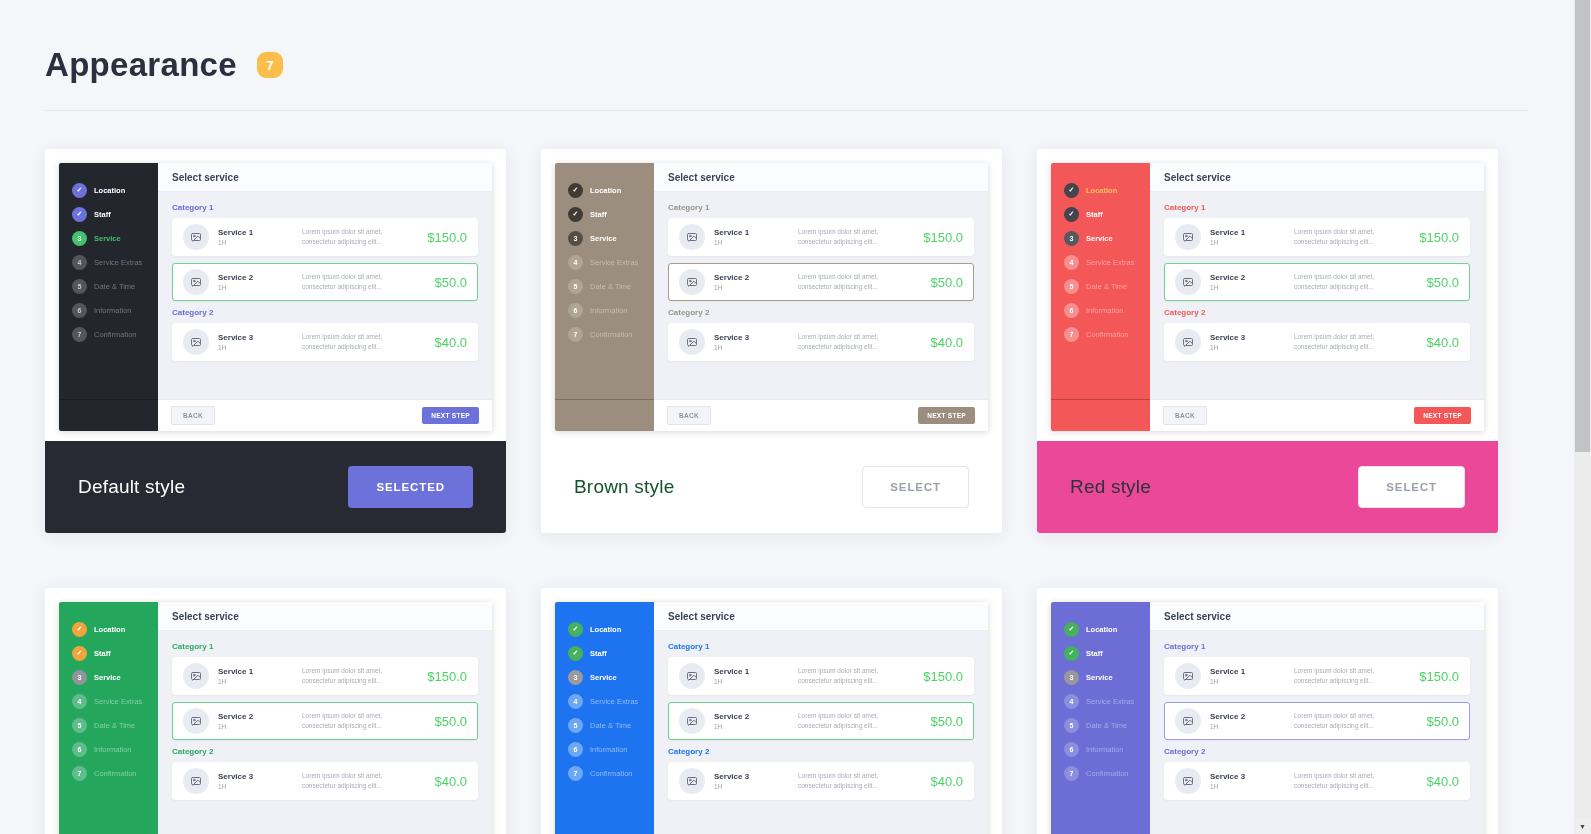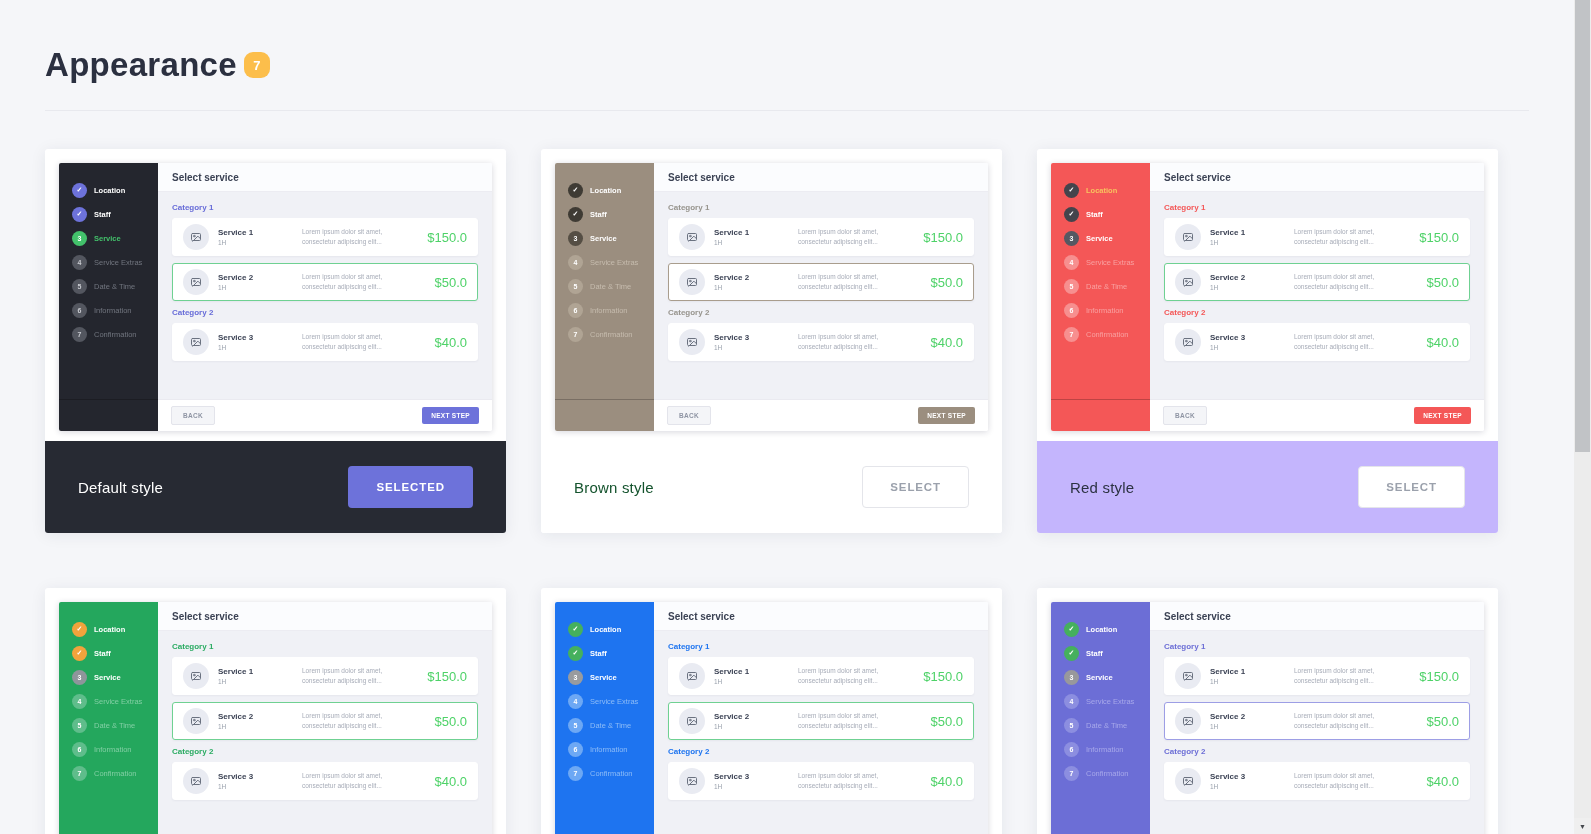--- a/index.html
+++ b/index.html
@@ -1,19 +1,19 @@
 <!DOCTYPE html>
 <html><head>
 <meta charset="utf-8">
 <style>
   *{box-sizing:border-box;margin:0;padding:0}
   html,body{width:1591px;height:834px;overflow:hidden}
   body{background:#f5f6f9;font-family:"Liberation Sans",sans-serif;position:relative}
   .content{position:absolute;left:0;top:0;width:1574px;height:834px;overflow:hidden}
-  .page-head{margin:46px 45px 0;display:flex;align-items:center;gap:7px}
+  .page-head{margin:46px 45px 0;display:flex;align-items:center;gap:20px}
   .page-title{font-size:33px;color:#2b3040;font-weight:600;letter-spacing:.3px}
   .badge{min-width:26px;height:26px;border-radius:9px;display:inline-flex;align-items:center;justify-content:center;color:#fff;font-weight:700;font-size:13px;padding:0 6px}
   .divider{border:none;border-top:1px solid #e8e9ee;margin:26px 45px 0}
   .grid{margin:38px 45px 0;display:grid;grid-template-columns:repeat(3,461px);gap:55px 35px}
   .card{background:#fff;border-radius:3px;box-shadow:0 2px 16px rgba(30,35,70,.08);height:384px;display:flex;flex-direction:column;overflow:hidden}
   .preview{flex:1;padding:14px 14px 10px}
   .widget{height:268px;display:flex;border-radius:2px;overflow:hidden;box-shadow:0 1px 6px rgba(25,30,60,.18);background:#fff}
   .sb{width:99px;display:flex;flex-direction:column;flex-shrink:0}
   .steps{flex:1;padding:15px 4px 0 13px}
   .step{display:flex;align-items:center;gap:7px;height:24px}
@@ -28,21 +28,21 @@
   .avatar{width:26px;height:26px;border-radius:50%;background:#e9ebf2;display:inline-flex;align-items:center;justify-content:center;flex-shrink:0}
   .svc-nm{width:84px;margin-left:9px;display:flex;flex-direction:column;gap:2px;flex-shrink:0}
   .svc-name{font-size:8px;color:#3b4254;font-weight:700}
   .svc-dur{font-size:6.5px;color:#9aa1ad}
   .svc-desc{flex:1;font-size:6.5px;color:#a7acb8;line-height:1.55}
   .svc-price{font-size:13px;margin-left:8px;white-space:nowrap}
   .mn-f{height:32px;background:#fff;border-top:1px solid #eaeaf0;display:flex;align-items:center;justify-content:space-between;padding:0 13px}
   .btn-back{font-size:6.5px;font-weight:700;color:#8e94a3;background:#f4f5f8;border:1px solid #e3e4eb;border-radius:2px;padding:5px 11px;letter-spacing:.3px}
   .btn-next{font-size:6.5px;font-weight:700;color:#fff;border-radius:2px;padding:5px 9px;letter-spacing:.3px}
   .bar{height:92px;display:flex;align-items:center;justify-content:space-between;padding:0 33px;background:#fff;flex-shrink:0}
-  .bar-title{font-size:15px;color:#2c3242;letter-spacing:.2px}
+  .bar-title{font-size:19px;color:#2c3242;letter-spacing:.2px}
   .bar-btn{font-family:"Liberation Sans",sans-serif;font-size:11.5px;font-weight:700;letter-spacing:.9px;border-radius:4px;padding:14px 27px;border:1px solid transparent;cursor:pointer}
   .scrollbar{position:absolute;right:0;top:0;width:17px;height:834px;background:#ececec}
   .scroll-thumb{position:absolute;top:0;left:1px;right:1px;height:452px;background:#c1c3c6}
   .scroll-btn{position:absolute;bottom:0;left:0;right:0;height:16px;display:flex;align-items:center;justify-content:center;font-size:7px;color:#45484d;background:#efefef;cursor:pointer}
 </style>
 </head>
 <body>
 
 <div class="content">
   <div class="page-head">
@@ -336,21 +336,21 @@
     <span class="svc-price" style="color:#4ed268">$40.0</span>
   </div>
               </div>
           <div class="mn-f">
             <span class="btn-back">BACK</span>
             <span class="btn-next" style="background:#f45757">NEXT STEP</span>
           </div>
         </div>
       </div>
     </div>
-    <div class="bar" style="background:#c4b5fd">
+    <div class="bar" style="background:#ec4899">
       <span class="bar-title" style="color:#2c3242">Red style</span>
       <button class="bar-btn" style="background:#ffffff;color:#9ba1ac;border-color:#e4e5ea">SELECT</button>
     </div>
   </div>
       <div class="card">
     <div class="preview">
       <div class="widget">
         <aside class="sb" style="background:#24a75d">
           <div class="steps">
                 <div class="step">

